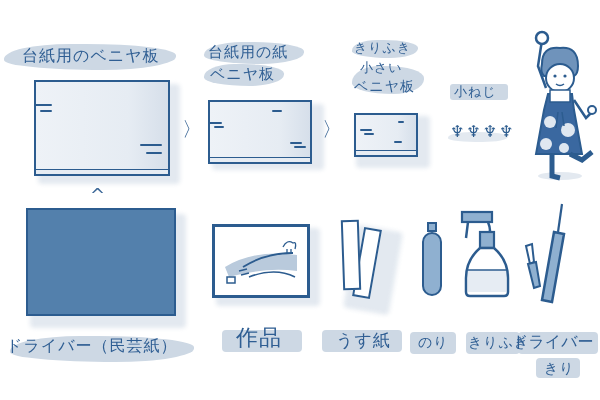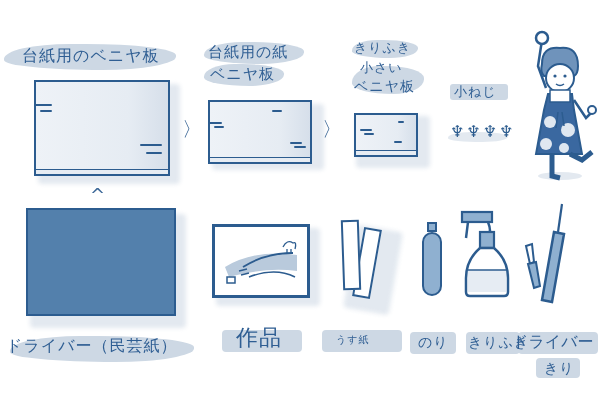--- a/index.html
+++ b/index.html
@@ -157,21 +157,21 @@
     <path d="M68 20 Q72 12 78 16 Q82 14 80 22 M72 22 L72 26 M76 22 L76 26" stroke="#2c5c8f" stroke-width="1.3" fill="none"></path>
   </svg>
 </div>
 <div class="blob" style="left:222px;top:330px;width:80px;height:22px;border-radius:4px;"></div>
 <div class="label" style="left:236px;top:316px;font-size:22px;margin-top:12px;">作品</div>
 
 <div class="shadow" style="left:350px;top:228px;width:46px;height:84px;transform:rotate(10deg);"></div>
 <div class="strip" style="left:358px;top:228px;width:18px;height:70px;transform:rotate(10deg);"></div>
 <div class="strip" style="left:342px;top:220px;width:18px;height:70px;transform:rotate(-2deg);"></div>
 <div class="blob" style="left:322px;top:330px;width:80px;height:22px;border-radius:4px;"></div>
-<div class="label" style="left:336px;top:330px;font-size:10px;">うす紙</div>
+<div class="label" style="left:336px;top:330px;font-size:17px;">うす紙</div>
 
 <div class="abs" style="left:427px;top:222px;width:10px;height:10px;background:#8fb0d0;border:2px solid #2c5c8f;box-sizing:border-box;z-index:2;"></div>
 <div class="glue" style="left:422px;top:232px;width:20px;height:64px;"></div>
 <div class="blob" style="left:410px;top:332px;width:46px;height:22px;border-radius:4px;"></div>
 <div class="label" style="left:418px;top:332px;font-size:14px;">のり</div>
 
 <svg class="abs" style="left:458px;top:208px;z-index:2;" width="60" height="92" viewBox="0 0 60 92">
   <rect x="4" y="4" width="30" height="10" fill="#8fb0d0" stroke="#2c5c8f" stroke-width="2.2"></rect>
   <path d="M10 14 L8 30" stroke="#2c5c8f" stroke-width="2.5"></path>
   <path d="M30 14 Q34 24 30 28" stroke="#2c5c8f" stroke-width="2.5" fill="none"></path>

